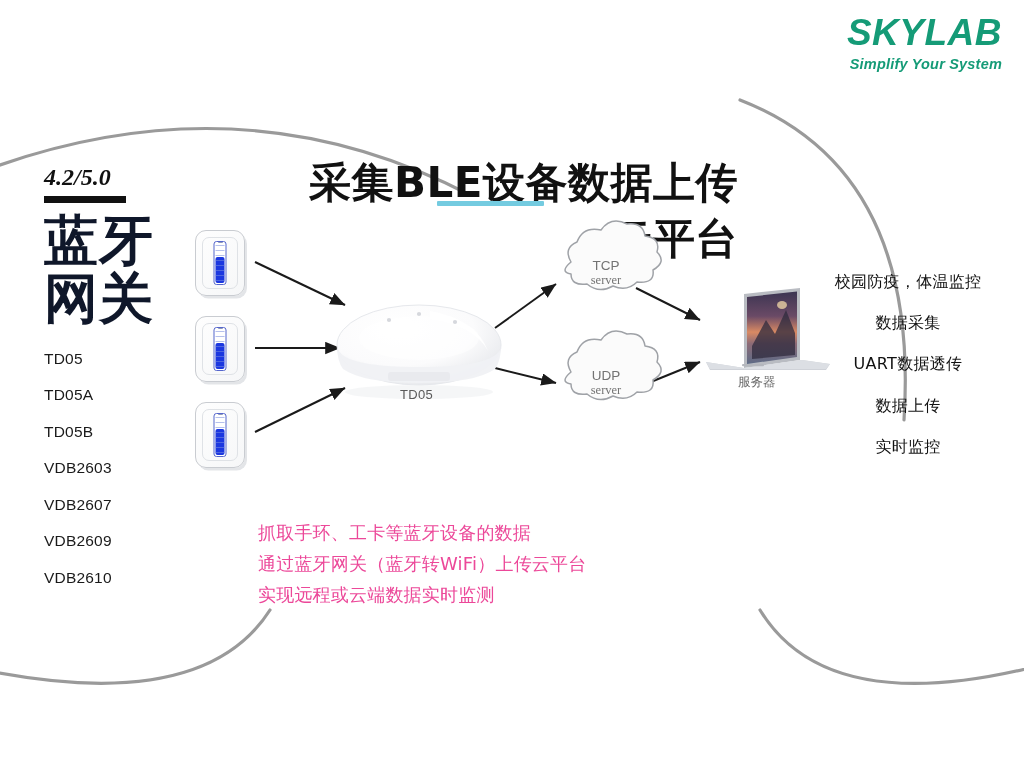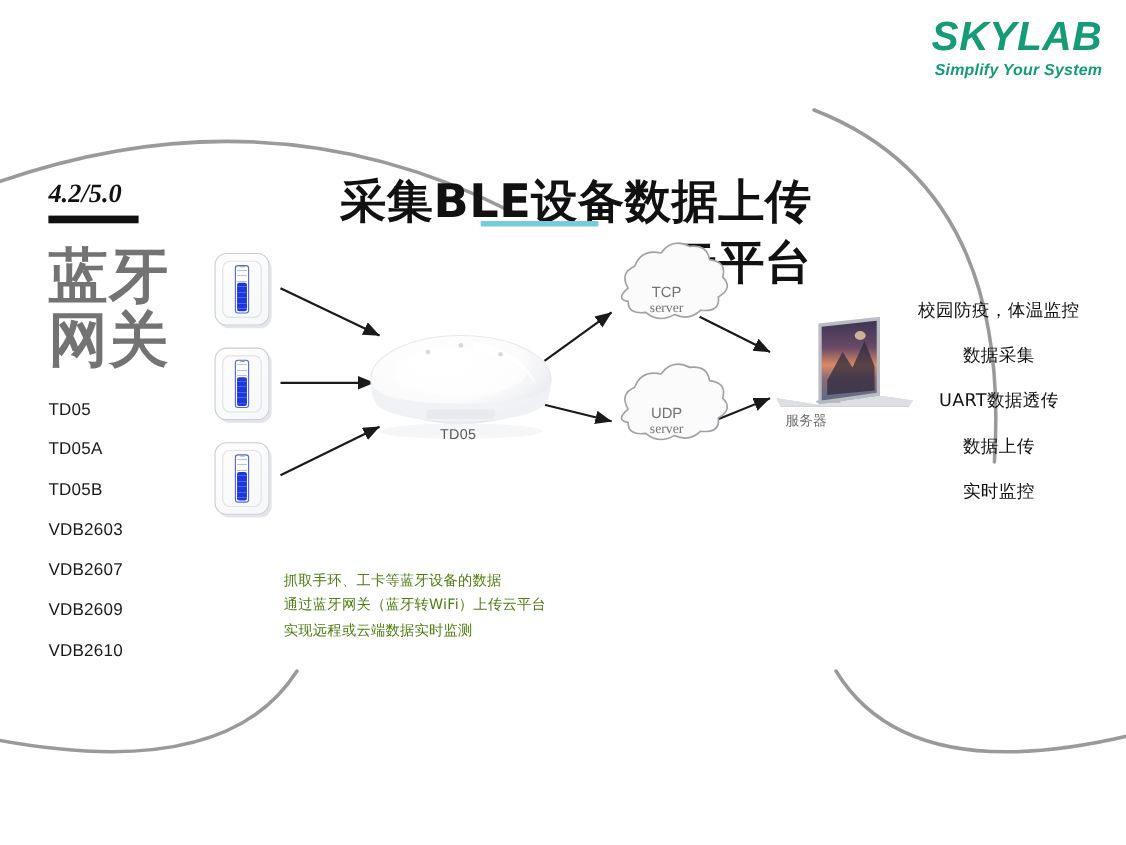--- a/index.html
+++ b/index.html
@@ -30,23 +30,23 @@
 
   
   .left-panel { position: absolute; left: 44px; top: 165px; width: 170px; }
   .ver-text {
     font-family: "Liberation Serif", "DejaVu Serif", serif;
     font-size: 24px; font-weight: 700; font-style: italic;
     color: #111; line-height: 1;
   }
   .ver-bar { width: 82px; height: 7px; background: #111; margin-top: 7px; }
   .big-cn {
-    font-family: Liberation Mono, monospace;
-    font-size: 54px; font-weight: 900; color: #737373;
-    line-height: 1.07; margin-top: 24px; letter-spacing: 1px;
+    font-family: Liberation Serif, serif;
+    font-size: 54px; font-weight: 900; color: #0f172a;
+    line-height: 1.07; margin-top: 10px; letter-spacing: 1px;
   }
   .prod-list { margin-top: 22px; }
   .prod-item {
     font-size: 15.5px; color: #1a1a1a; line-height: 1;
     margin-bottom: 21px; letter-spacing: 0.2px;
   }
 
   
   .main-title {
     position: absolute; left: 268px; top: 155px; width: 470px;
@@ -116,21 +116,21 @@
   .feature {
     font-family: "DejaVu Sans", "Liberation Sans", sans-serif;
     font-size: 16px; color: #111; margin-bottom: 22px; line-height: 1.2;
     letter-spacing: .3px;
   }
 
   
   .caption { position: absolute; left: 258px; top: 518px; }
   .cap-line {
     font-family: "DejaVu Sans", "Liberation Sans", sans-serif;
-    font-size: 13px; color: #4d7c0f; line-height: 1.72; letter-spacing: .2px;
+    font-size: 18px; color: #ec4899; line-height: 1.72; letter-spacing: .2px;
   }
 </style>
 </head>
 <body>
 
 <div id="slide">
 
   <svg class="arc-layer" width="1024" height="768" viewBox="0 0 1024 768">
     <path d="M -40 180 Q 230 70 470 195" fill="none" stroke="#9a9a9a" stroke-width="3.2" stroke-linecap="round"></path>
     <path d="M 900 100 Q 1080 170 1064 420" fill="none" stroke="#9a9a9a" stroke-width="3.2" stroke-linecap="round" transform="translate(-160,0)"></path>
@@ -256,21 +256,21 @@
 
     <div class="cloud-label" style="left:566px; top:258px; width:80px;">
       <span>TCP</span>
       <span class="l2">server</span>
     </div>
     <div class="cloud-label" style="left:566px; top:368px; width:80px;text-align:center;">
       <span>UDP</span>
       <span class="l2">server</span>
     </div>
 
-    <div class="srv-label" style="left:714px; top:374px;">服务器</div>
+    <div class="srv-label" style="left:738px; top:374px;">服务器</div>
   </div>
 
   <div class="features">
     <div class="feature">校园防疫，体温监控</div>
     <div class="feature">数据采集</div>
     <div class="feature">UART数据透传</div>
     <div class="feature">数据上传</div>
     <div class="feature">实时监控</div>
   </div>
 

